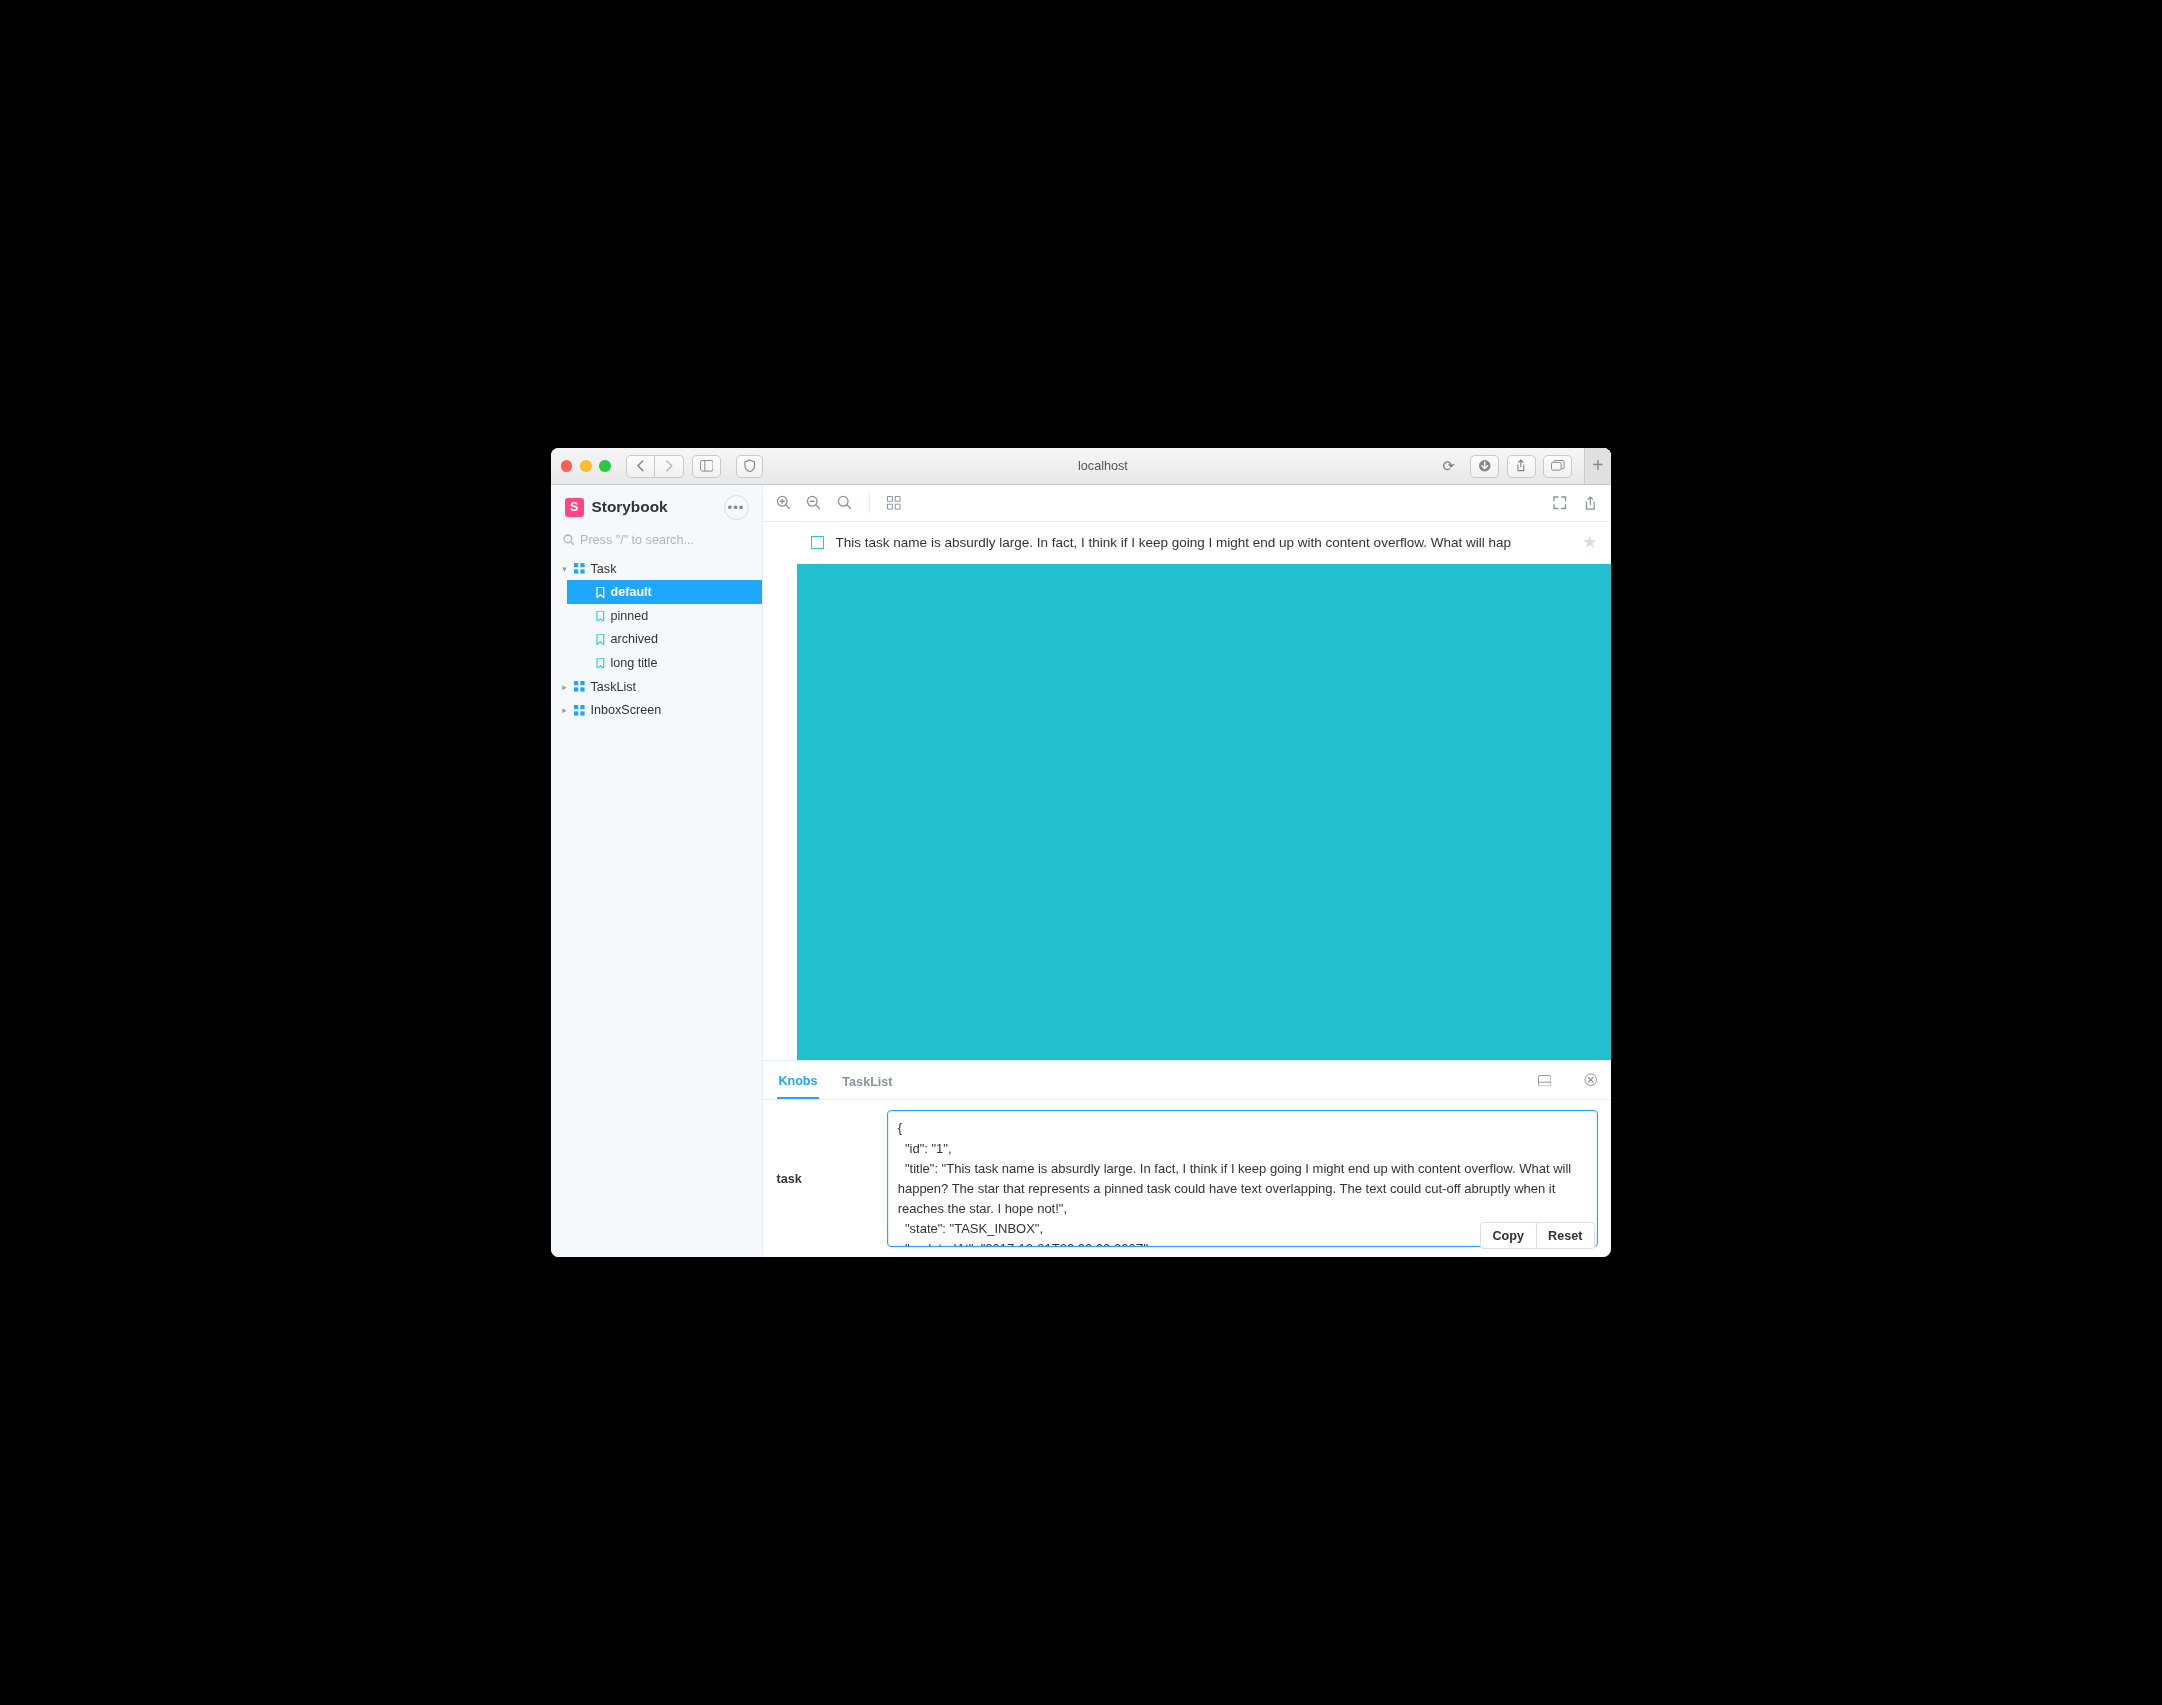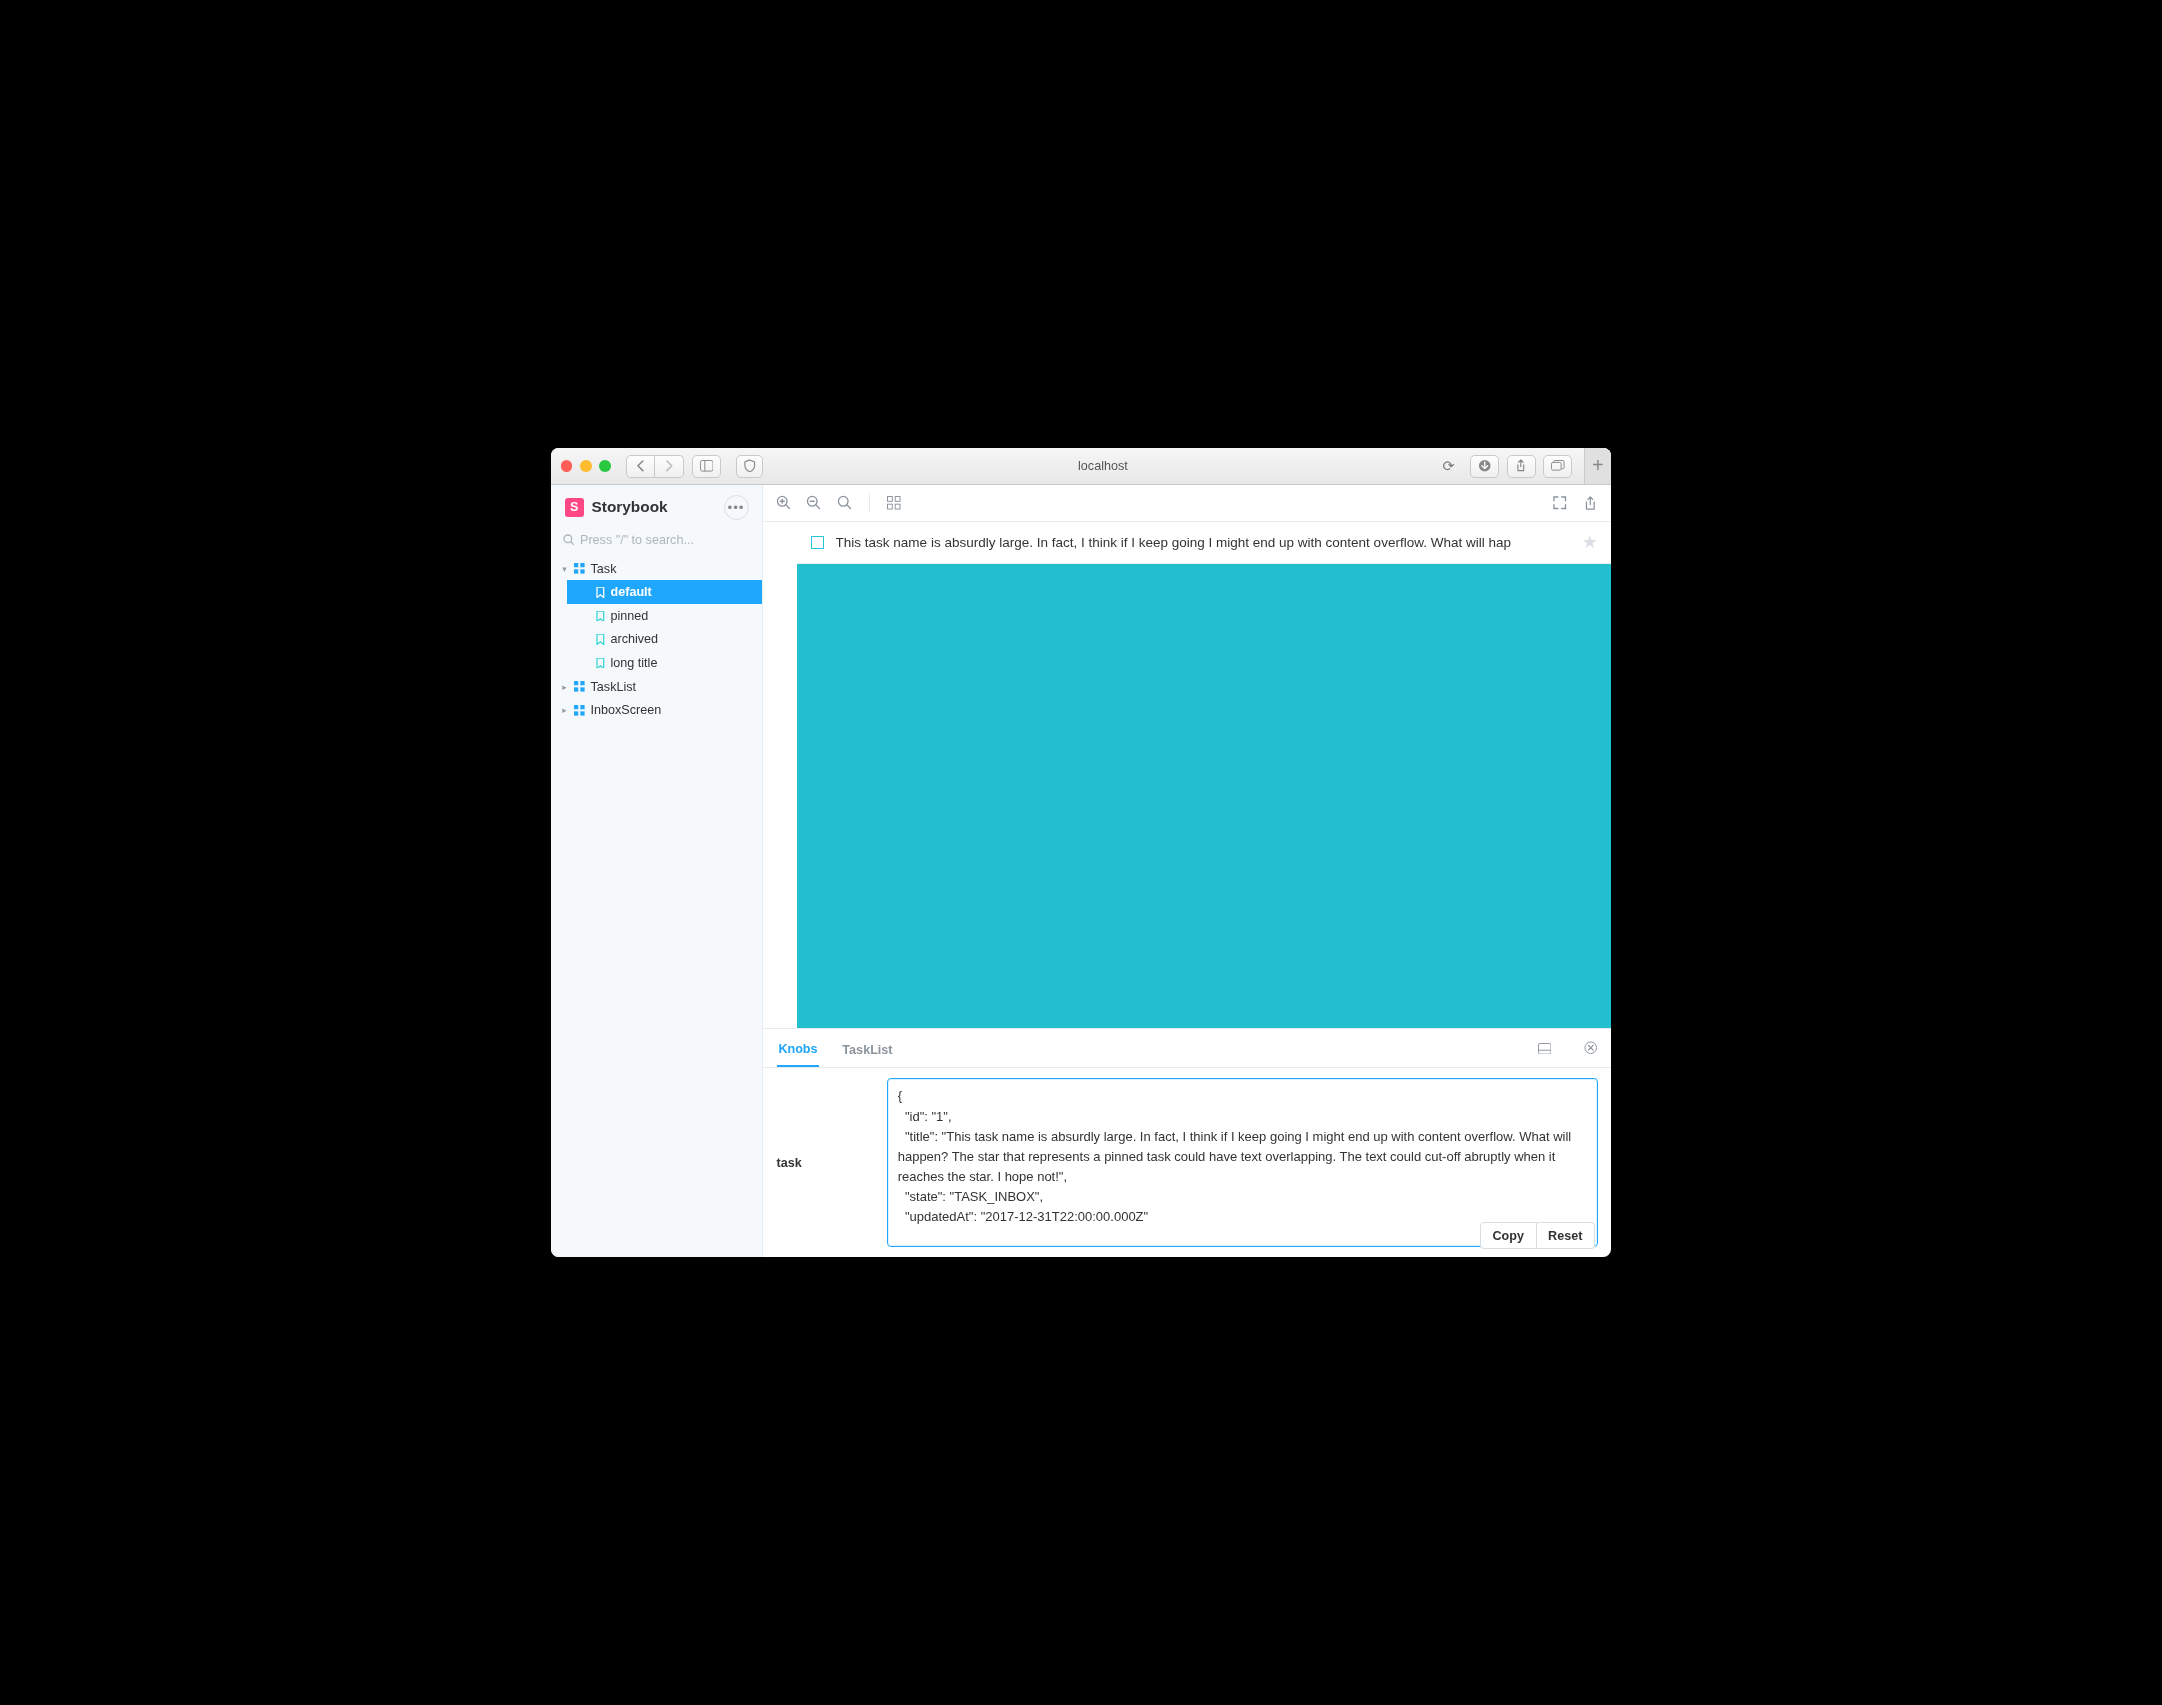--- a/index.html
+++ b/index.html
@@ -85,21 +85,21 @@
 
   
   .canvas{ flex:1; background:#fff; display:flex; flex-direction:column; min-height:0;margin-left:34px;}
   .taskrow{ height:42px; display:flex; align-items:center; gap:11.6px; padding:0 13.5px; border-bottom:1px solid #eef1f4; overflow:hidden; white-space:nowrap;}
   .checkbox{ width:13.5px;height:13.5px;border:1.9px solid #26c6da;flex:0 0 auto;}
   .taskrow .title{ font-size:13.5px; color:#333; overflow:hidden; text-overflow:clip;flex:1;}
   .star{ color:#d8dee4; font-size:17.4px; flex:0 0 auto;margin-left:-3.9px;}
   .teal{ flex:1; background:#22bfcf;}
 
   
-  .addons{ height:229px; border-top:1px solid #e6ecf1; display:flex; flex-direction:column; min-height:0;}
+  .addons{ height:197px; border-top:1px solid #e6ecf1; display:flex; flex-direction:column; min-height:0;}
   .tabbar{ height:39px; display:flex; align-items:flex-end; padding:0 13.5px; gap:21px; border-bottom:1px solid #e6ecf1; color:#8b949e; font-size:12.6px; font-weight:600;}
   .tab{ padding:0 1.9px 9.7px; cursor:pointer;}
   .tab.active{ color:#1ea7fd; border-bottom:2.9px solid #1ea7fd; padding-bottom:8.7px;}
   .tabbar .spacer{flex:1;}
   .tabicon{ color:#8b949e; padding-bottom:9.7px; cursor:pointer;}
   .addons-body{ flex:1; display:flex; min-height:0; position:relative;}
   .knob-label{ width:124px; display:flex; align-items:center; padding-left:13.5px; font-size:12.6px; font-weight:600; color:#333;}
   .knob-input-wrap{ flex:1; padding:9.7px 13.5px 9.7px 0; min-width:0;}
   .knob-textarea{
     width:100%; height:100%; border:1px solid #1ea7fd; border-radius:3.9px;

